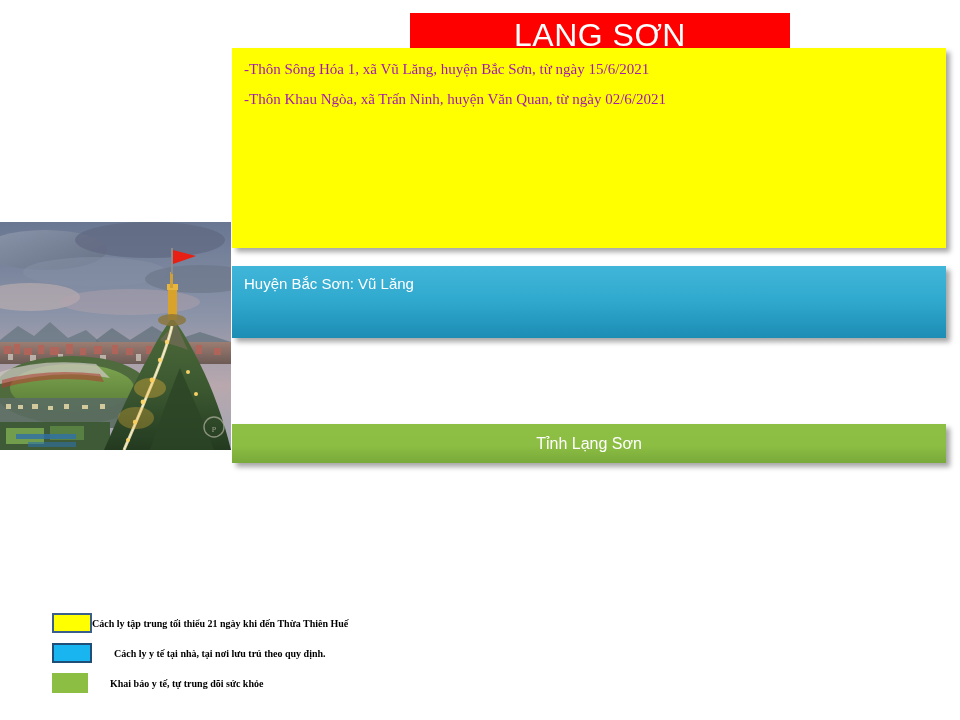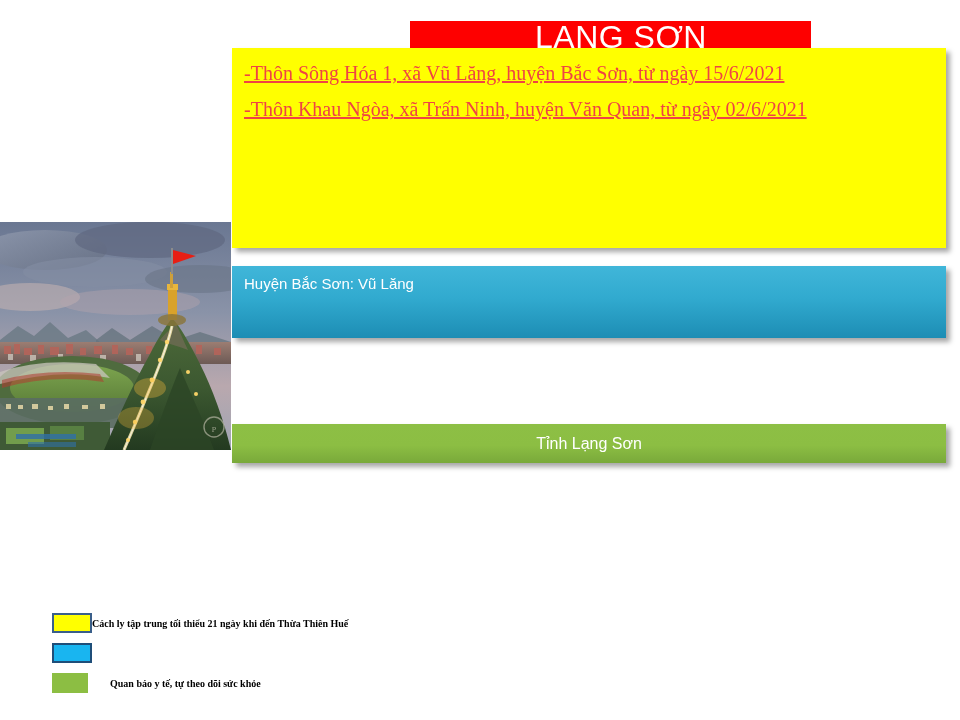--- a/index.html
+++ b/index.html
@@ -12,28 +12,27 @@
     background: #ffffff;
     font-family: "Liberation Sans", sans-serif;
     overflow: hidden;
     position: relative;
   }
 
   
   .title-banner {
     position: absolute;
     left: 410px;
-    top: 21px;
+    top: 13px;
     width: 380px;
     height: 44px;
     background: #fe0000;
     display: flex;
-    align-items: flex-start;
+    align-items: center;
     justify-content: center;
-    padding-left: 21px;
   }
   .title-banner .title-text {
     color: #ffffff;
     font-family: "Liberation Sans", sans-serif;
     font-size: 32px;
     font-weight: 400;
     letter-spacing: 0.5px;
     line-height: 1;
     white-space: nowrap;
   }
@@ -45,25 +44,24 @@
     top: 48px;
     width: 714px;
     height: 200px;
     background: #ffff00;
     box-shadow: 4px 4px 5px rgba(0,0,0,0.35);
     box-sizing: border-box;
     padding: 12px 14px 10px 12px;
   }
   .yellow-box .line {
     font-family: "Liberation Serif", serif;
-    font-size: 20px;
-    color: #ef4444;
+    font-size: 15px;
+    color: #a21caf;
     line-height: 1.32;
     margin: 0 0 10px 0;
-    text-decoration: underline;
   }
 
   
   .blue-box {
     position: absolute;
     left: 232px;
     top: 266px;
     width: 714px;
     height: 72px;
     background: linear-gradient(to bottom, #40b6d9 0%, #31aacf 45%, #1d8db4 100%);
@@ -288,18 +286,19 @@
   </svg>
 </div>
 
 <div class="legend">
   <div class="legend-row r1">
     <span class="swatch yellow"></span>
     <span class="legend-label">Cách ly tập trung tối thiểu 21 ngày khi đến Thừa Thiên Huế</span>
   </div>
   <div class="legend-row r2">
     <span class="swatch blue"></span>
+    <span class="legend-label">Cách ly y tế tại nhà, tại nơi lưu trú theo quy định.</span>
   </div>
   <div class="legend-row r3">
     <span class="swatch green"></span>
-    <span class="legend-label">Quan báo y tế, tự theo dõi sức khỏe</span>
+    <span class="legend-label">Khai báo y tế, tự trung dõi sức khỏe</span>
   </div>
 </div>
 
 </body></html>

